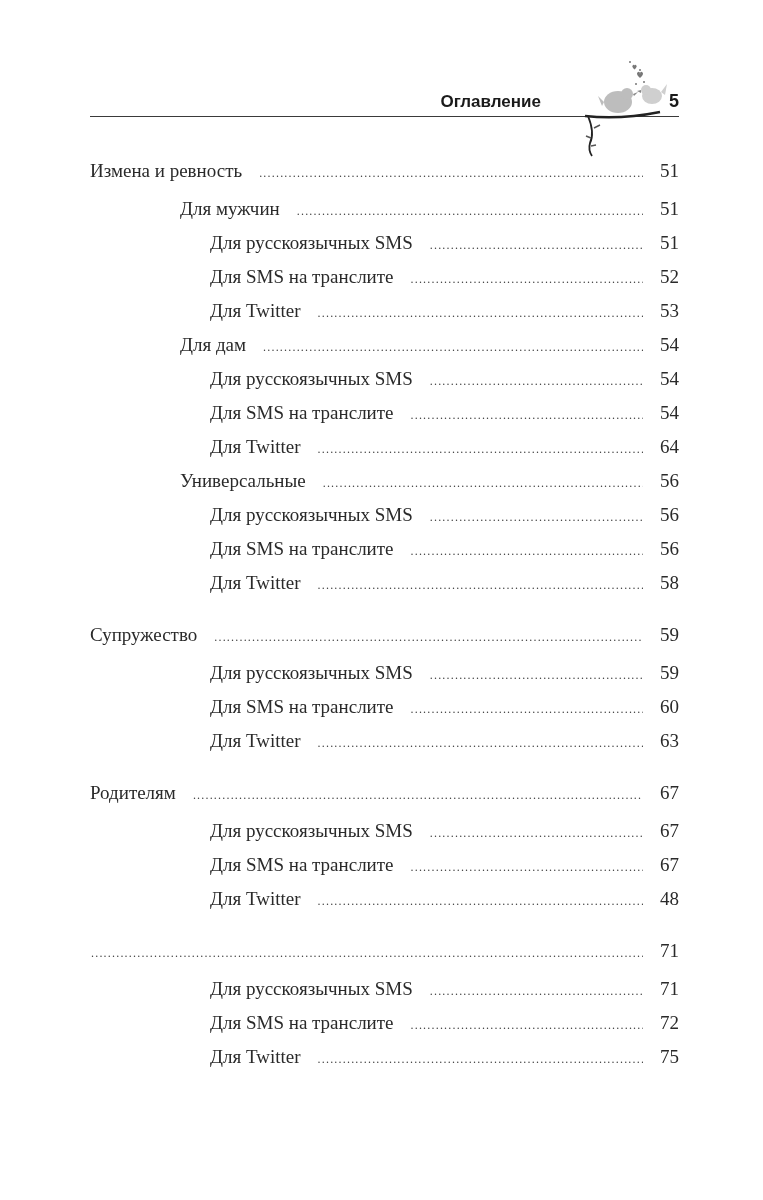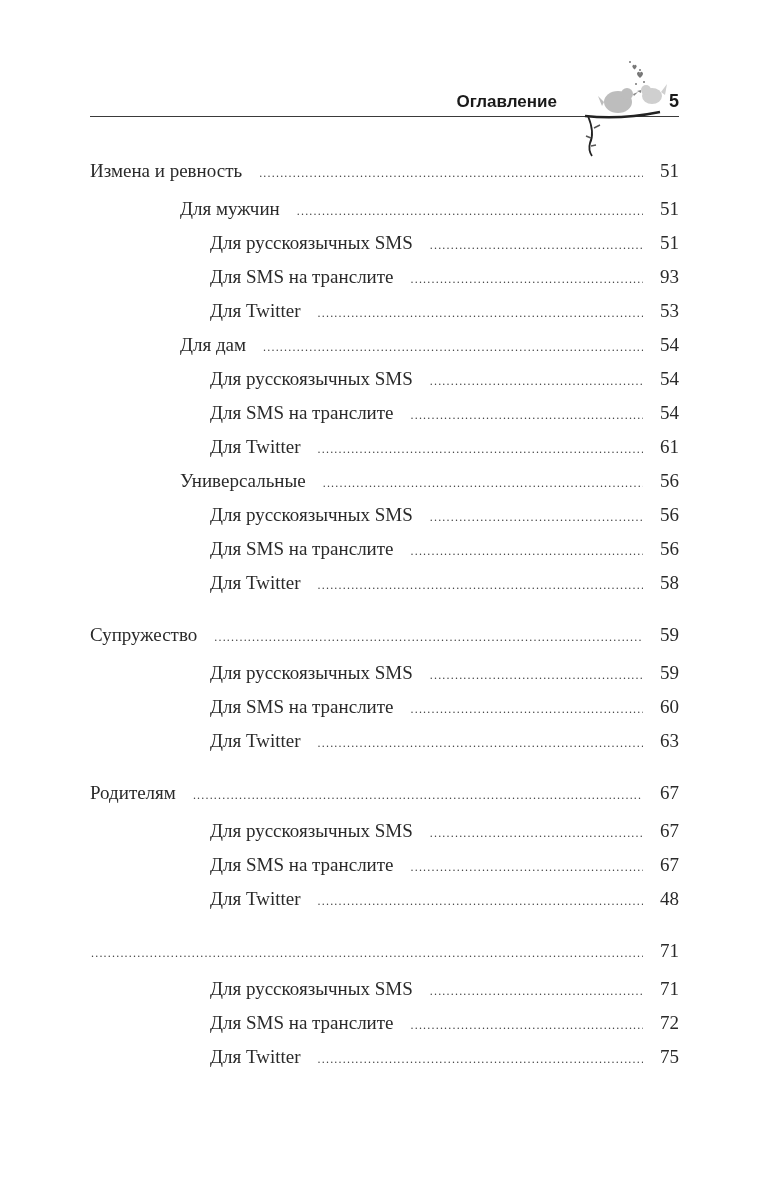--- a/index.html
+++ b/index.html
@@ -1,19 +1,19 @@
 <!DOCTYPE html>
 <html><head>
   <meta charset="utf-8">
   <style>
     html, body { margin: 0; padding: 0; background: #ffffff; }
     body { width: 763px; height: 1200px; position: relative; overflow: hidden; color: #2a2a2a; }
     .header { position: absolute; left: 90px; top: 58px; width: 589px; height: 100px; }
     .header-rule { position: absolute; left: 0; top: 58px; width: 589px; height: 1px; background: #3a3a3a; }
-    .header-title { position: absolute; right: 122px; top: 34px; font-family: "Liberation Sans", sans-serif; font-weight: bold; font-size: 17px; color: #1a1a1a; }
+    .header-title { position: absolute; right: 138px; top: 34px; font-family: "Liberation Sans", sans-serif; font-weight: bold; font-size: 17px; color: #1a1a1a; }
     .page-number { position: absolute; right: 0; top: 33px; font-family: "Liberation Sans", sans-serif; font-weight: bold; font-size: 18px; color: #1a1a1a; }
     .ornament { position: absolute; left: 470px; top: 0; width: 110px; height: 100px; }
     .toc { position: absolute; left: 90px; top: 158px; width: 589px; font-family: "Liberation Serif", serif; font-size: 19px; color: #2a2a2a; }
     .entry { display: flex; align-items: baseline; height: 34px; line-height: 26px; gap: 16px; }
     .entry.lvl0 { padding-left: 0; height: 38px; }
     .entry.lvl1 { padding-left: 90px; text-align: right; }
     .entry.lvl2 { padding-left: 120px; }
     .entry .label { white-space: nowrap; }
     .entry .leader { flex: 1; overflow: hidden; white-space: nowrap; margin: 0 1px; font-size: 12px; letter-spacing: 1.2px; color: #444; }
     .entry .leader::after { content: "........................................................................................................................................................................................................................................................................................................................................................"; }
@@ -65,21 +65,21 @@
     <span class="page">51</span>
   </div>
   <div class="entry lvl2">
     <span class="label">Для русскоязычных SMS </span>
     <span class="leader"></span>
     <span class="page">51</span>
   </div>
   <div class="entry lvl2">
     <span class="label">Для SMS на транслите </span>
     <span class="leader"></span>
-    <span class="page">93</span>
+    <span class="page">52</span>
   </div>
   <div class="entry lvl2">
     <span class="label">Для Twitter </span>
     <span class="leader"></span>
     <span class="page">53</span>
   </div>
   <div class="entry lvl1">
     <span class="label">Для дам</span>
     <span class="leader"></span>
     <span class="page">54</span>
@@ -90,21 +90,21 @@
     <span class="page">54</span>
   </div>
   <div class="entry lvl2">
     <span class="label">Для SMS на транслите </span>
     <span class="leader"></span>
     <span class="page">54</span>
   </div>
   <div class="entry lvl2">
     <span class="label">Для Twitter </span>
     <span class="leader"></span>
-    <span class="page">61</span>
+    <span class="page">64</span>
   </div>
   <div class="entry lvl1">
     <span class="label">Универсальные</span>
     <span class="leader"></span>
     <span class="page">56</span>
   </div>
   <div class="entry lvl2">
     <span class="label">Для русскоязычных SMS </span>
     <span class="leader"></span>
     <span class="page">56</span>

